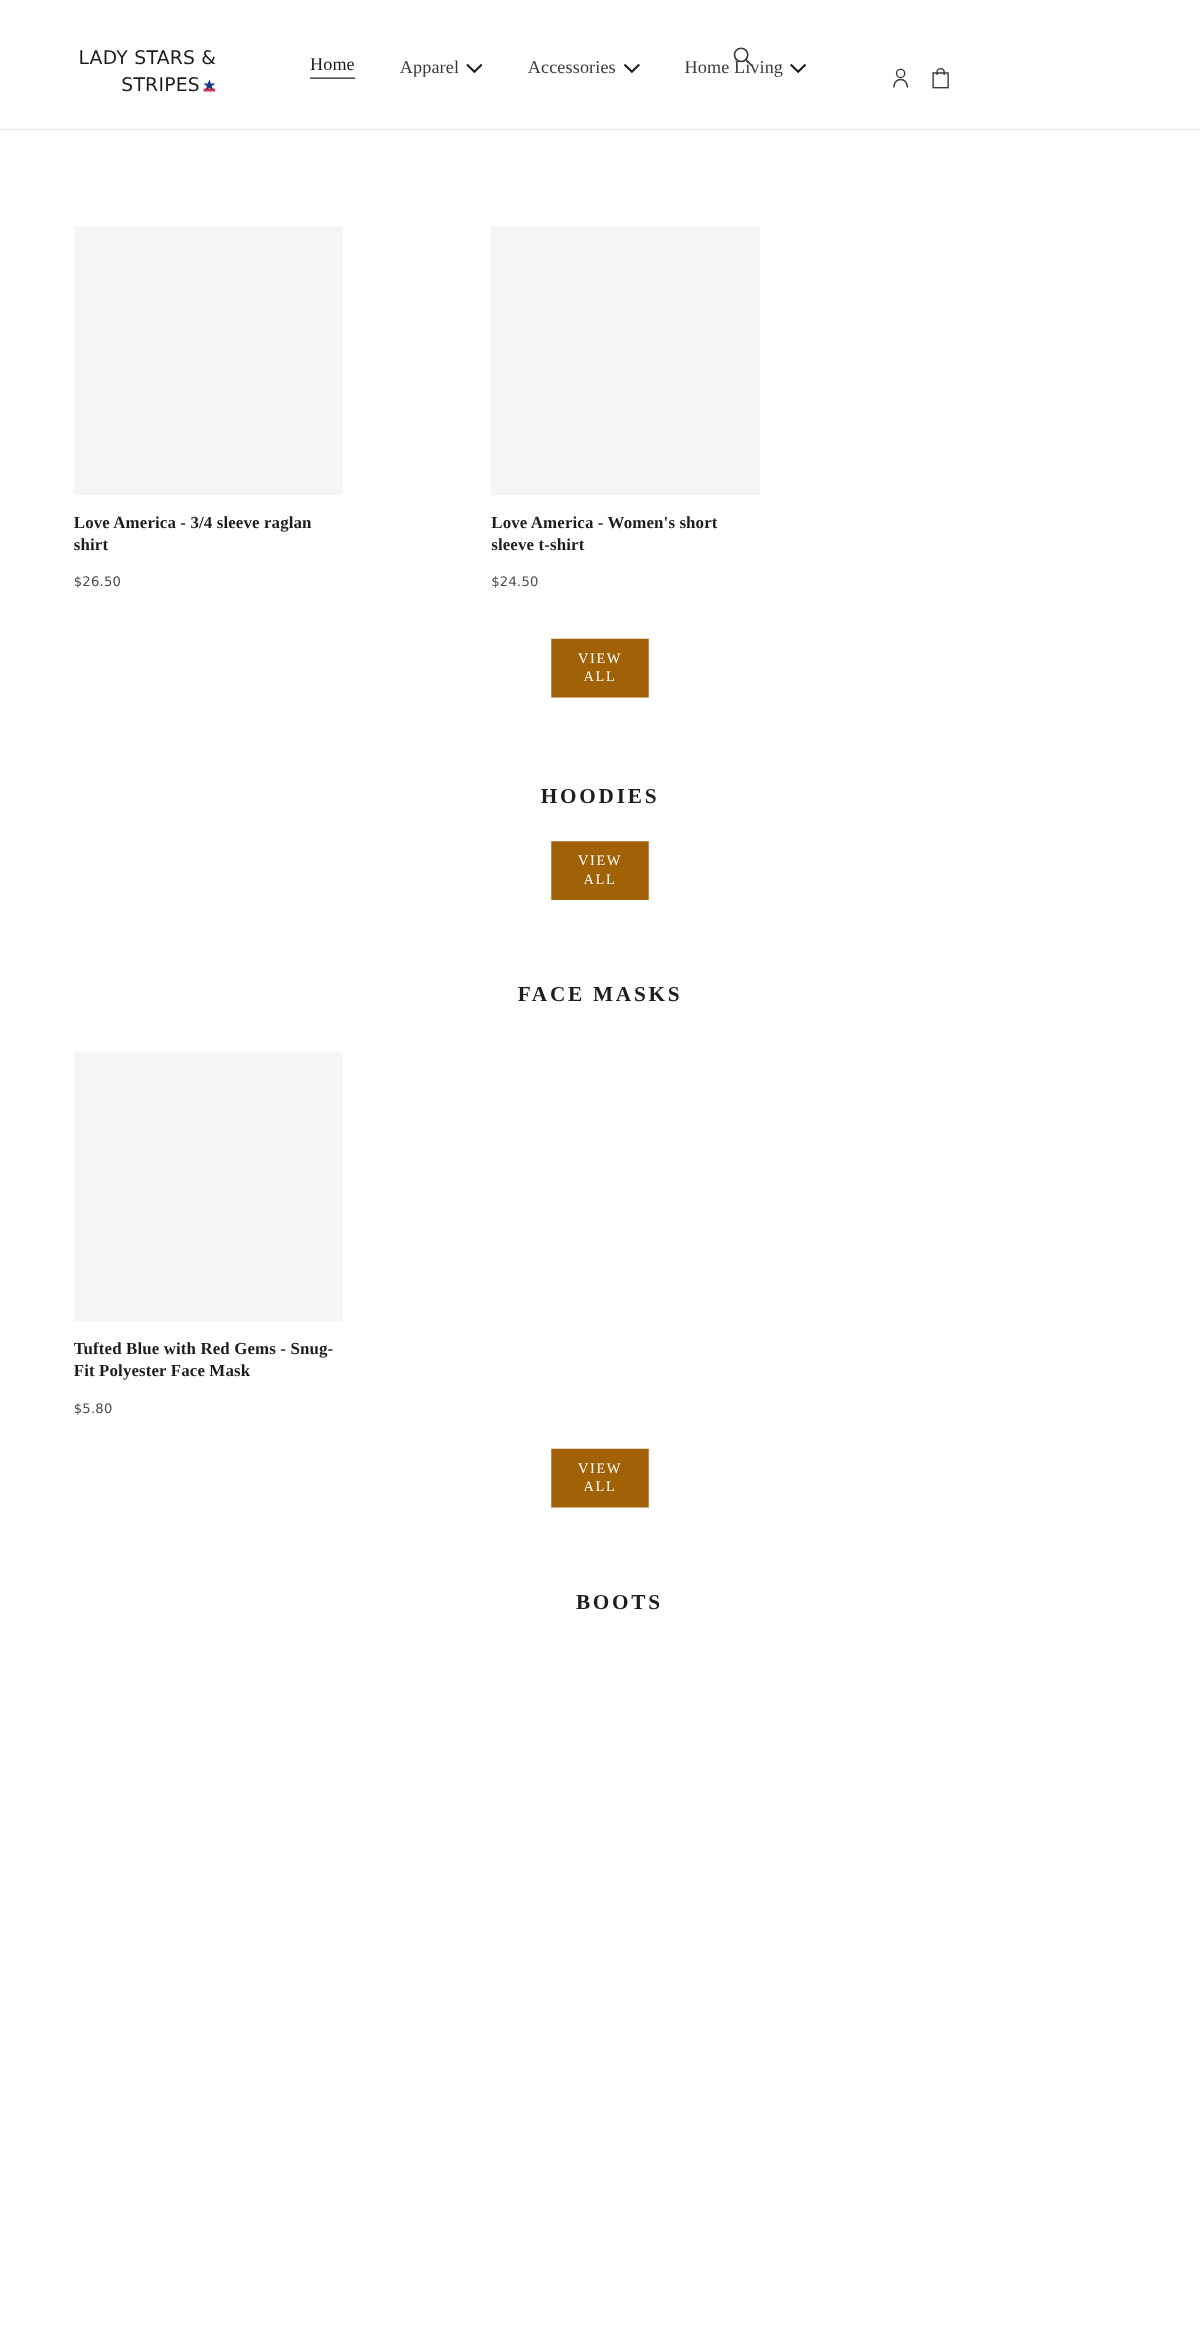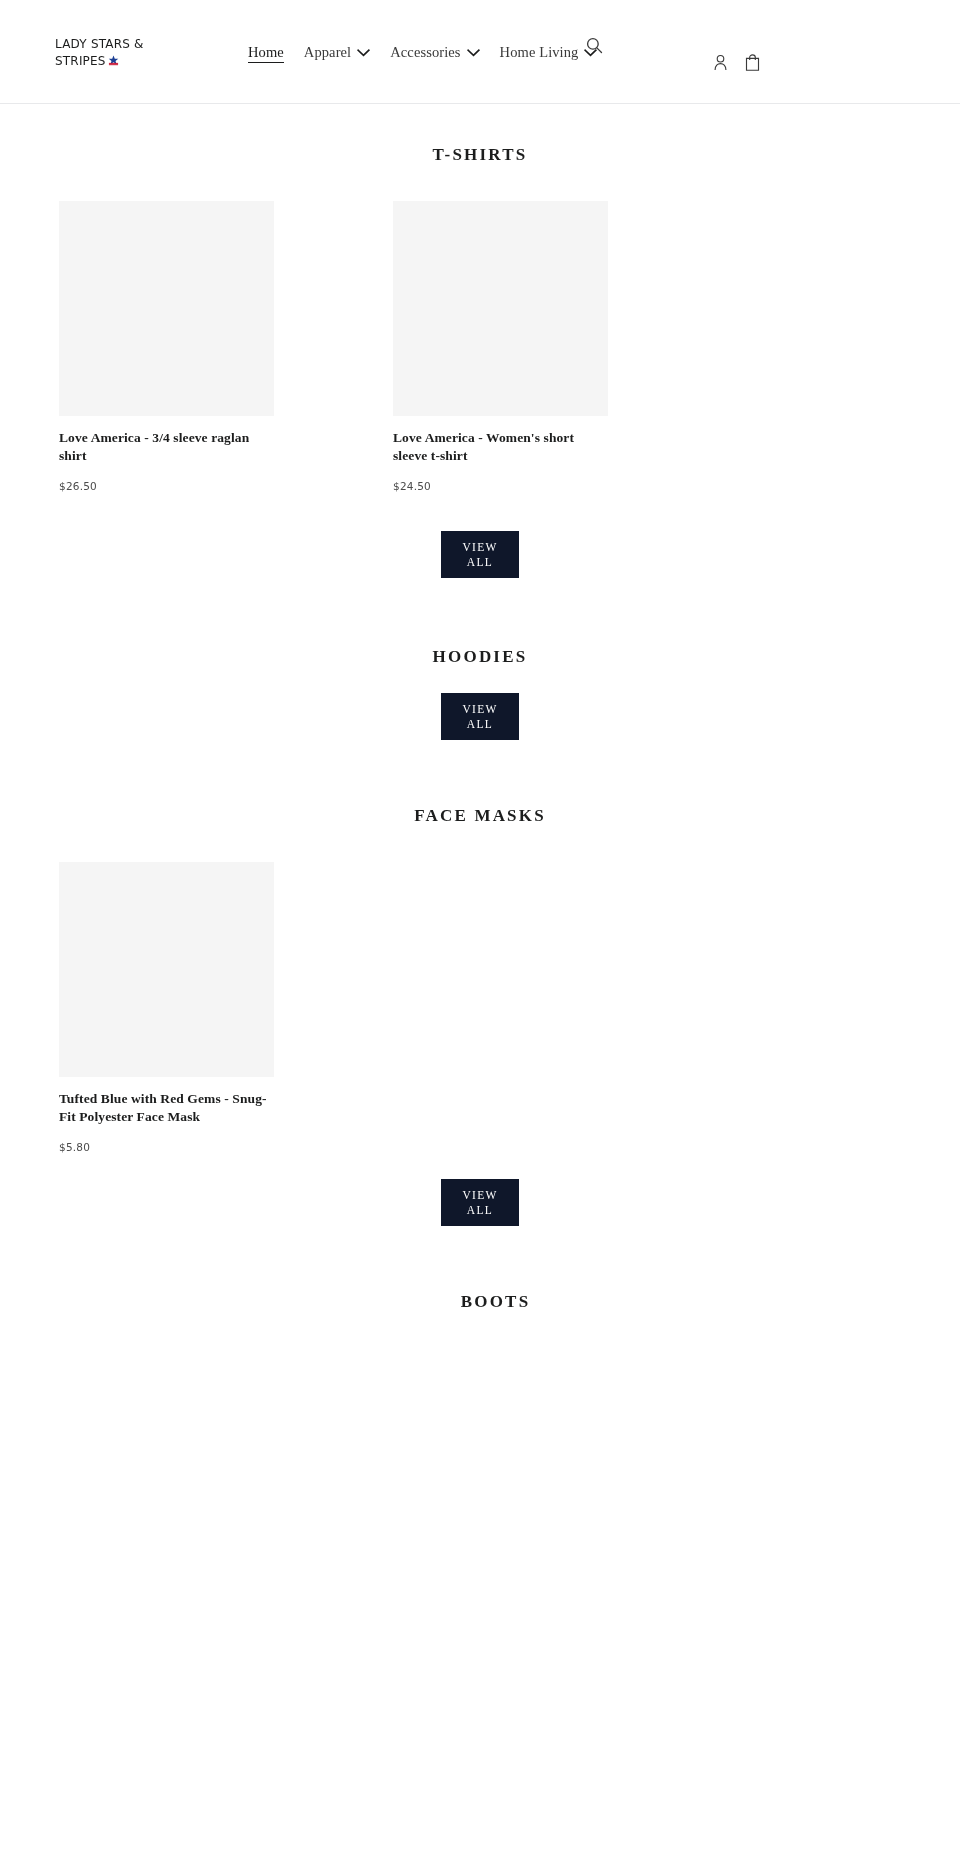--- a/index.html
+++ b/index.html
@@ -20,45 +20,45 @@
     border-bottom: 1px solid #e8e9eb;
     position: relative;
     background: #fff;
   }
 
   .logo {
     position: absolute;
     left: 55px;
     top: 36px;
     width: 118px;
-    text-align: left;
+    text-align: right;
     font-family: "DejaVu Sans", sans-serif;
-    font-size: 12px;
+    font-size: 15px;
     font-weight: 400;
     letter-spacing: 0.2px;
     line-height: 1.45;
     color: #1c1d1d;
     cursor: pointer;
     text-decoration: none;
   }
   .logo-star {
     display: inline-block;
     width: 11px;
     height: 11px;
     vertical-align: -1px;
     margin-left: 2px;
   }
 
   .main-nav {
     position: absolute;
     left: 248px;
     top: 44px;
     display: flex;
-    align-items: flex-start;
-    gap: 0;
+    align-items: flex-end;
+    gap: 16px;
   }
   .nav-item {
     display: flex;
     align-items: center;
     font-family: "Liberation Serif", serif;
     font-size: 14.5px;
     color: #3a3a3a;
     margin-right: 20px;
     cursor: pointer;
     white-space: nowrap;
@@ -126,21 +126,21 @@
     letter-spacing: 0.2px;
   }
 
   .view-all-wrap {
     display: flex;
     justify-content: center;
   }
   .view-all-btn {
     width: 78px;
     min-height: 44px;
-    background: #0f172a;
+    background: #a16207;
     border: none;
     color: #ffffff;
     font-family: "Liberation Serif", "DejaVu Serif", serif;
     font-size: 11.5px;
     letter-spacing: 1.3px;
     line-height: 1.25;
     padding: 9px 4px;
     cursor: pointer;
     text-align: center;
     text-transform: uppercase;
@@ -218,21 +218,20 @@
   <div class="icon-btn" id="cart-btn">
     <svg width="15" height="17" viewBox="0 0 16 18">
         <path d="M1.6 4.6 L14.4 4.6 L14.4 17.2 L1.6 17.2 Z" stroke="#3a3a3a" stroke-width="1.2" fill="none"></path>
         <path d="M5 6.4 L5 3.6 C5 1.9 6.3 0.9 8 0.9 C9.7 0.9 11 1.9 11 3.6 L11 6.4" stroke="#3a3a3a" stroke-width="1.2" fill="none"></path>
       </svg>
   </div>
 
 </header>
 
 <section class="section" id="section-tshirts">
-  <h2 class="section-title">T-SHIRTS</h2>
 
   <div class="grid">
 
     <div class="card">
       <div class="card-media"></div>
       <div class="card-title">Love America - 3/4 sleeve raglan shirt</div>
       <div class="card-price">$26.50</div>
     </div>
 
     <div class="card">

